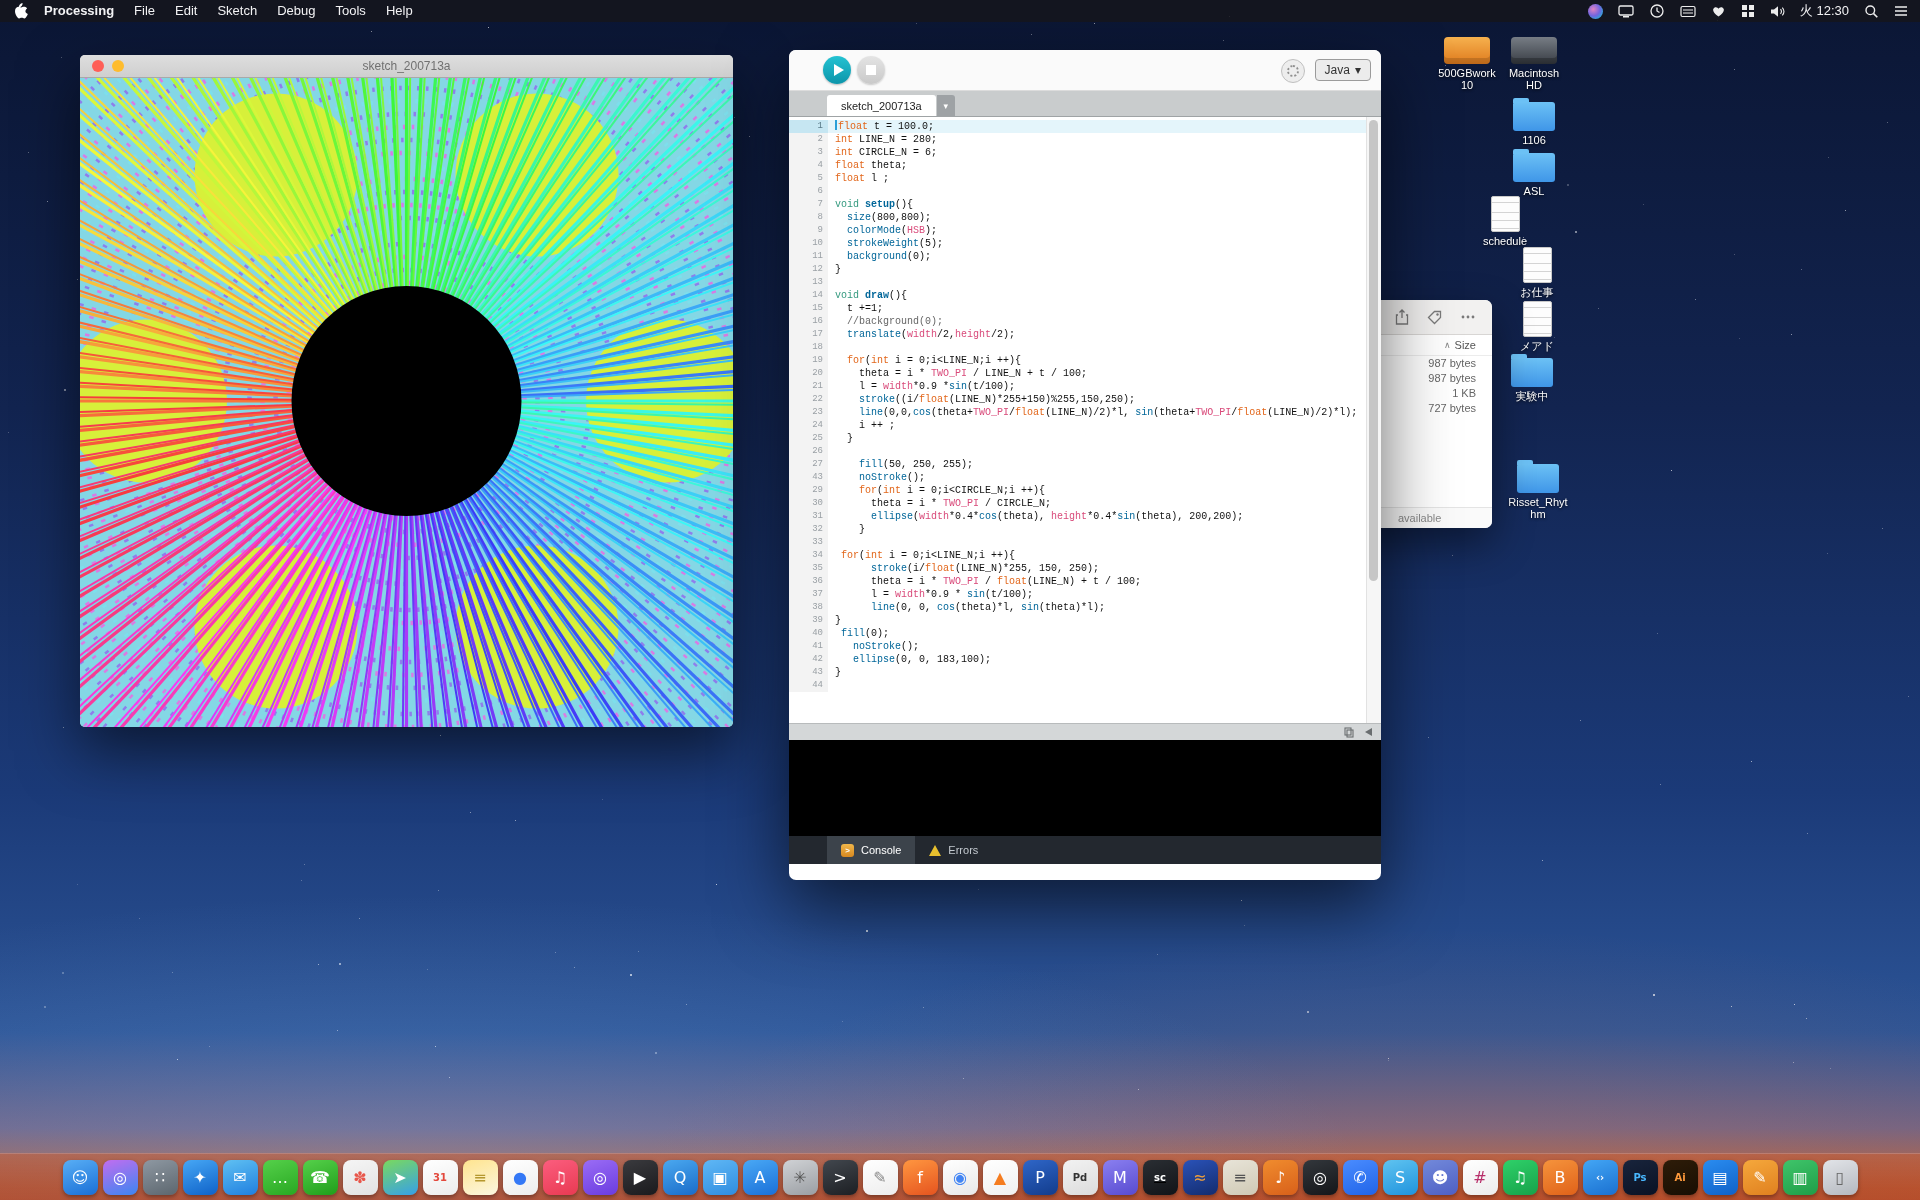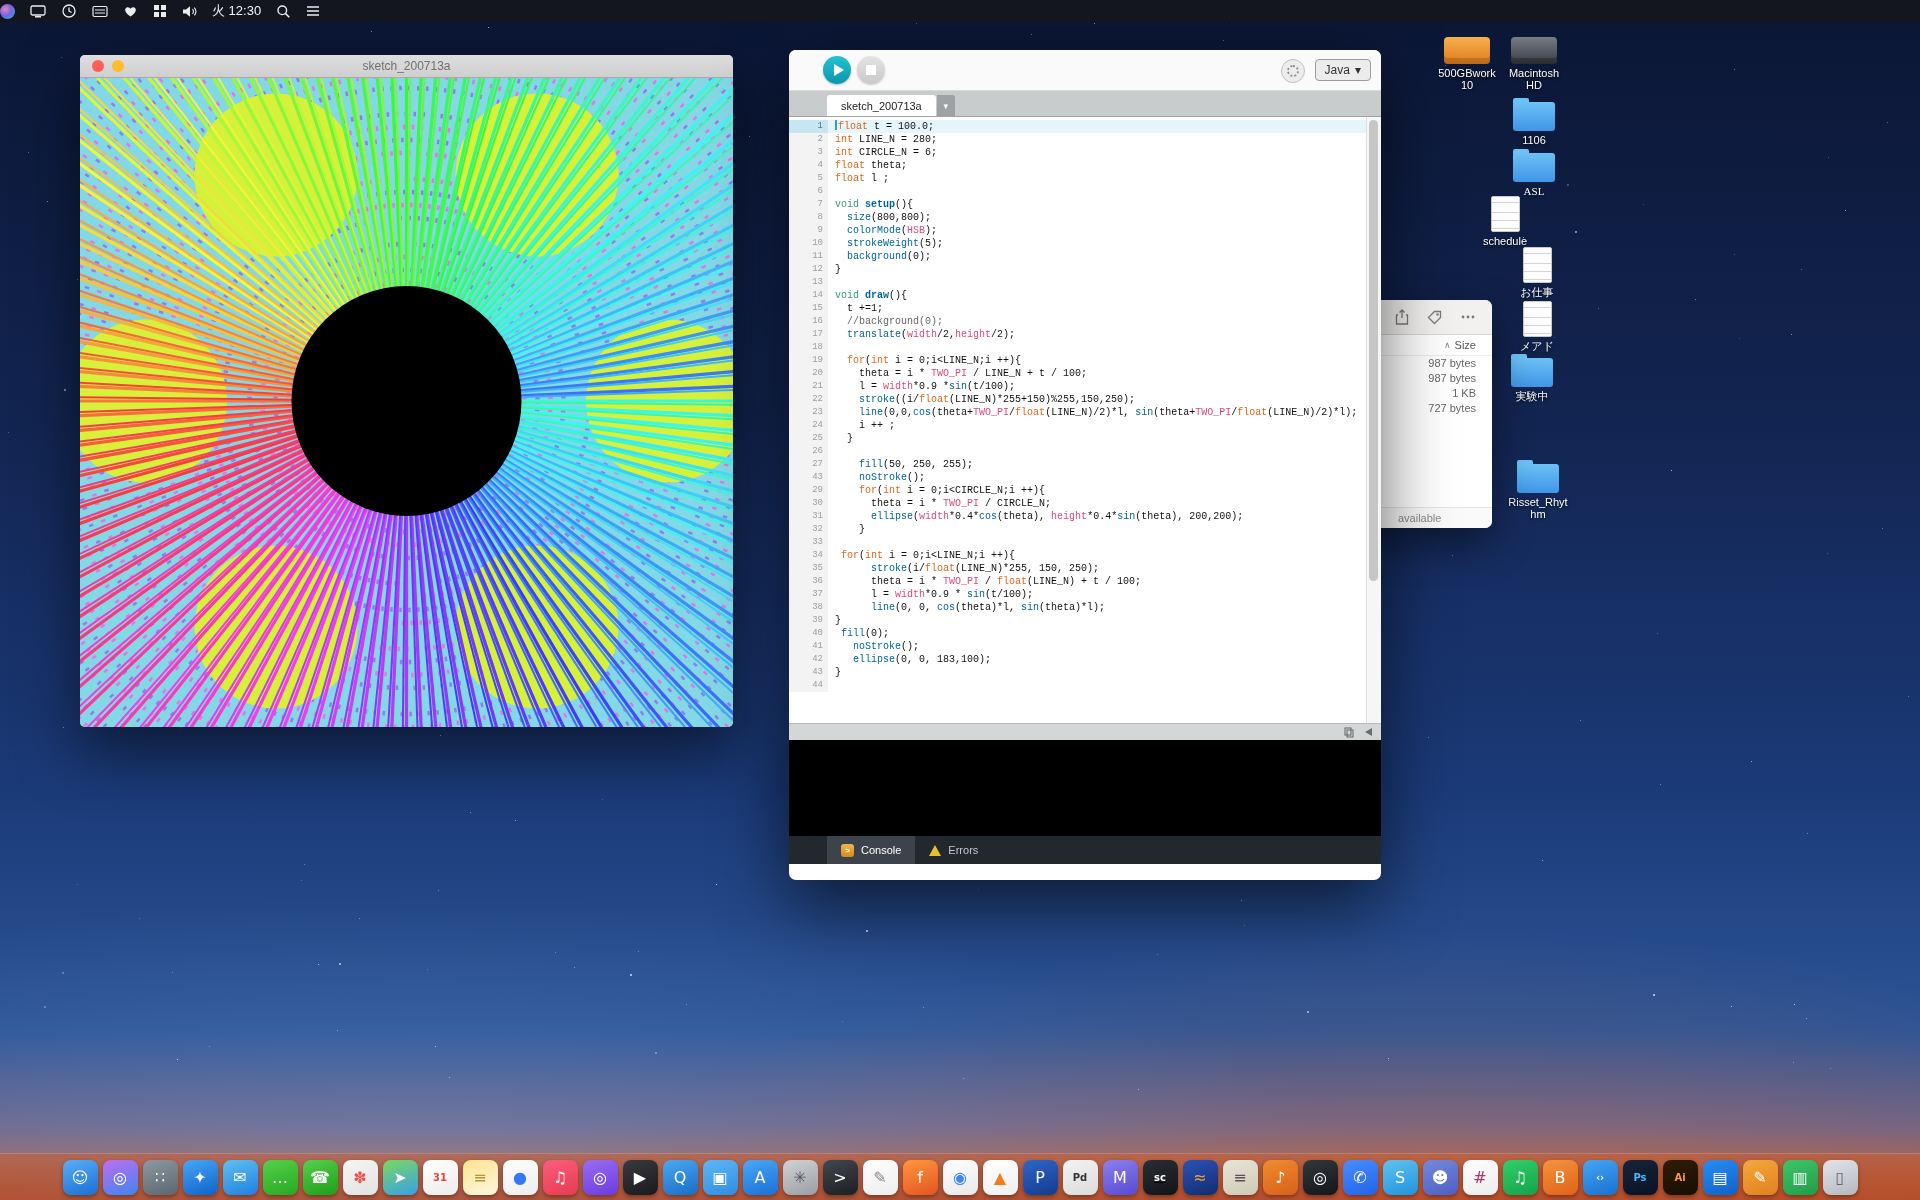--- a/index.html
+++ b/index.html
@@ -305,20 +305,28 @@
       <div class="star" style="left: 1695px; top: 299px; width: 1px; height: 1px; opacity: 0.55;"></div>
       <div class="star" style="left: 559px; top: 317px; width: 1px; height: 1px; opacity: 0.46;"></div>
       <div class="star" style="left: 842px; top: 1021px; width: 1px; height: 1px; opacity: 0.31;"></div>
       <div class="star" style="left: 1791px; top: 334px; width: 1px; height: 1px; opacity: 0.67;"></div>
       <div class="star" style="left: 488px; top: 27px; width: 1px; height: 1px; opacity: 0.86;"></div>
       <div class="star" style="left: 1580px; top: 720px; width: 1px; height: 1px; opacity: 0.53;"></div>
     </div>
   <div id="glow"></div>
 
   <div id="menu-bar">
+    <div class="mb-left">
+      <span class="apple">
+        <svg class="ic" width="14" height="16" viewBox="0 0 14 16">
+            <path fill="#fff" d="M7.6 3.1c.6-.8 1.1-1.9.9-3.1-.9.1-2 .7-2.6 1.5-.6.7-1.1 1.8-.9 2.9 1 0 2-.5 2.6-1.3zM11.4 8.4c0-2 1.6-2.9 1.7-3-.9-1.4-2.4-1.6-2.9-1.6-1.2-.1-2.4.7-3 .7-.6 0-1.6-.7-2.6-.7C3.2 3.8 1 5 1 8.1c0 1.9.7 3.9 1.6 5.2.8 1.1 1.5 2.1 2.5 2.1 1 0 1.4-.7 2.6-.7 1.2 0 1.6.7 2.6.7 1.1 0 1.8-1 2.4-2.1.8-1.2 1.1-2.4 1.1-2.4s-2.4-1-2.4-2.5z"></path>
+          </svg>
+      </span>
+      <span id="menu-items"><span class="menu-item bold">Processing</span><span class="menu-item">File</span><span class="menu-item">Edit</span><span class="menu-item">Sketch</span><span class="menu-item">Debug</span><span class="menu-item">Tools</span><span class="menu-item">Help</span></span>
+    </div>
     <div class="mb-right">
       <span class="mb-ico">
           <span class="siri-orb"></span>
         </span>
       <span class="mb-ico">
         <svg class="ic" width="16" height="15" viewBox="0 0 16 15">
             <rect x="1" y="2" width="14" height="9" rx="1.5" fill="none" stroke="#fff" stroke-width="1.3"></rect>
             <rect x="5" y="12" width="6" height="1.5" fill="#fff"></rect>
           </svg>
       </span>
@@ -382,21 +390,21 @@
           <div>Macintosh</div>
           <div>HD</div>
         </div>
       </div>
       <div class="desk-icon" style="left: 1501px; top: 96px;">
         <div class="icon-shape folder"></div>
         <div class="icon-label">
           <div>1106</div>
         </div>
       </div>
-      <div class="desk-icon" style="left: 1501px; top: 147px; font-family: Liberation Serif, serif;">
+      <div class="desk-icon" style="left: 1501px; top: 147px;">
         <div class="icon-shape folder"></div>
         <div class="icon-label">
           <div>ASL</div>
         </div>
       </div>
       <div class="desk-icon" style="left: 1472px; top: 196px;">
         <div class="icon-shape doc"></div>
         <div class="icon-label">
           <div>schedule</div>
         </div>

